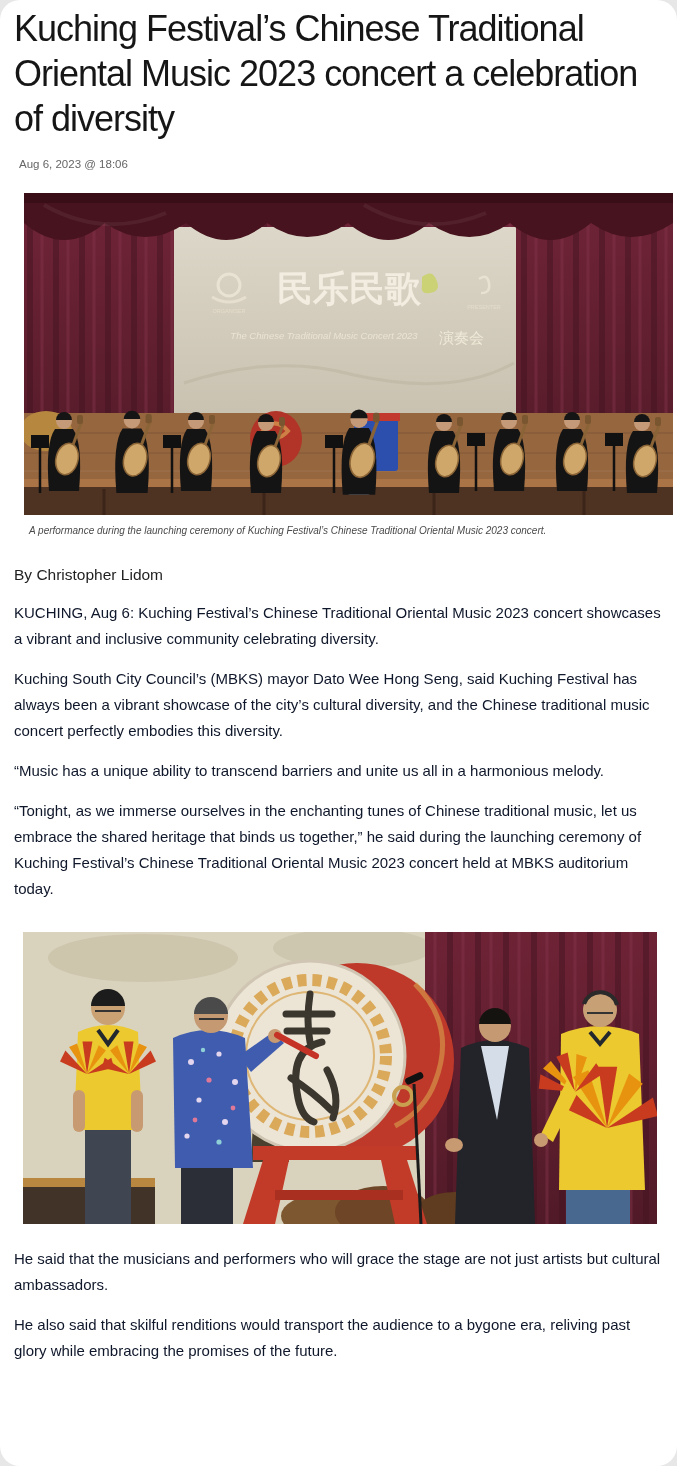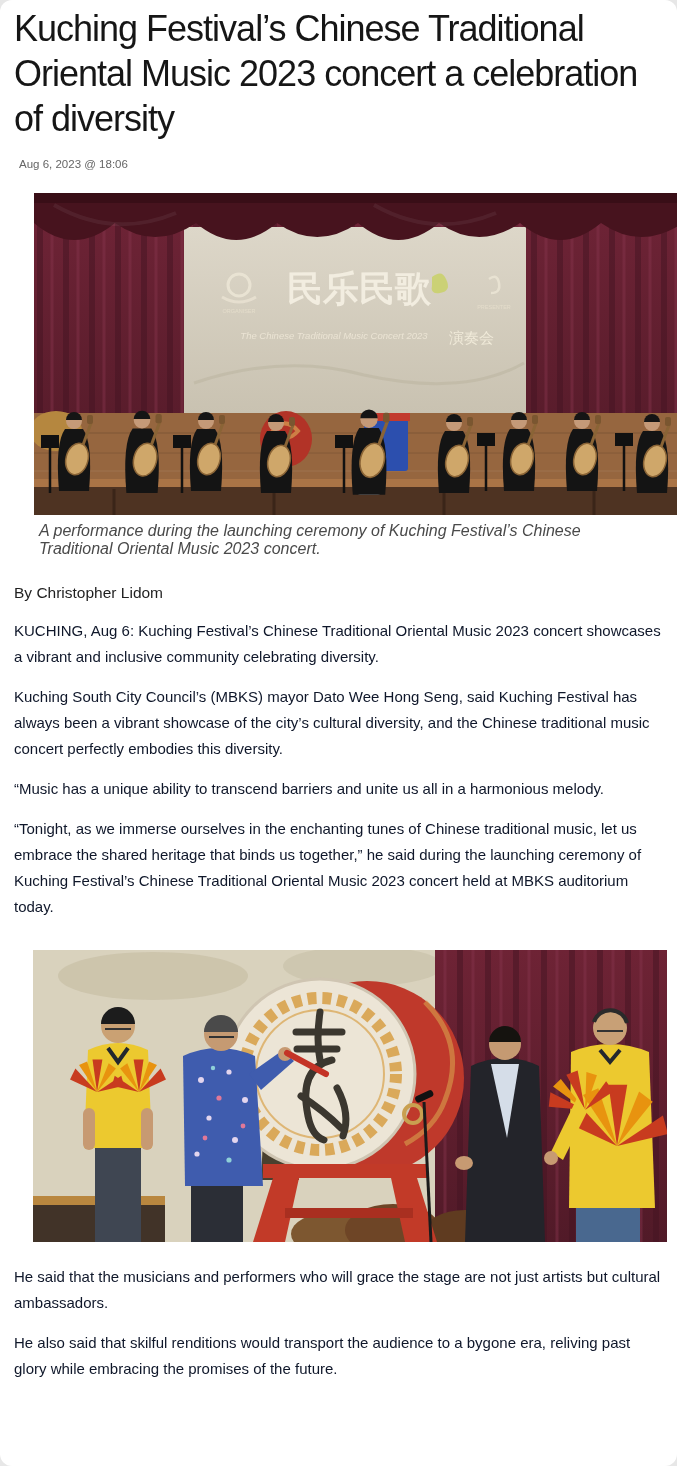--- a/index.html
+++ b/index.html
@@ -1,30 +1,30 @@
 <!DOCTYPE html>
 <html><head>
 <meta charset="utf-8">
 <style>
   html,body{margin:0;padding:0;background:#e7e7e7;}
   .page{
     width:677px;height:1466px;margin:0 auto;background:#ffffff;
-    border-radius:12px;box-sizing:border-box;padding:6px 14px 0 14px;
+    border-radius:20px;box-sizing:border-box;padding:6px 14px 0 14px;
     overflow:hidden;font-family:"Liberation Sans","DejaVu Sans",sans-serif;
   }
   h1.title{
     margin:0 0 10px 0;font-size:36px;line-height:45px;font-weight:500;
     letter-spacing:-1px;color:#161616;
   }
   .date{font-size:11.5px;color:#666;margin:16px 0 14px 5px;line-height:14px;}
-  figure{margin:12px;padding:8px;}
+  figure{margin:2px;padding:8px;}
   figure.f2{margin-top:22px;padding-left:7px;}
   figure svg{display:block;}
   figcaption{
-    font-style:italic;font-size:16px;line-height:18px;color:#4a4a4a;
+    font-style:italic;font-size:10px;line-height:18px;color:#4a4a4a;
     margin:7px 0 0 5px;
   }
   .byline{font-size:15.5px;color:#1f1f1f;margin:18px 0 16px 0;line-height:18px;}
   p.body{
     font-size:15px;line-height:26px;color:#0f172a;margin:14px 0 0 0;
   }
 </style>
 </head>
 <body>
 

